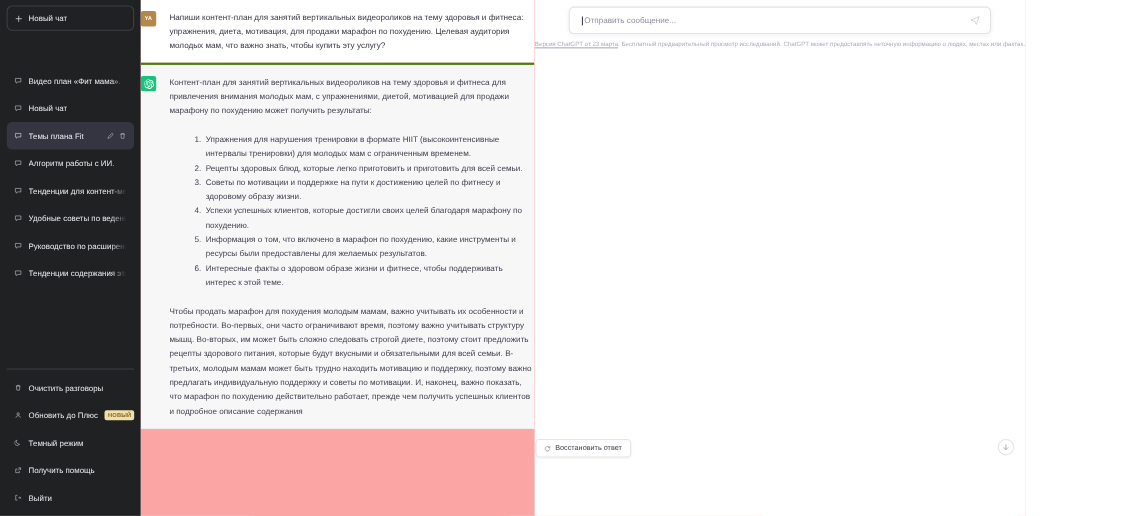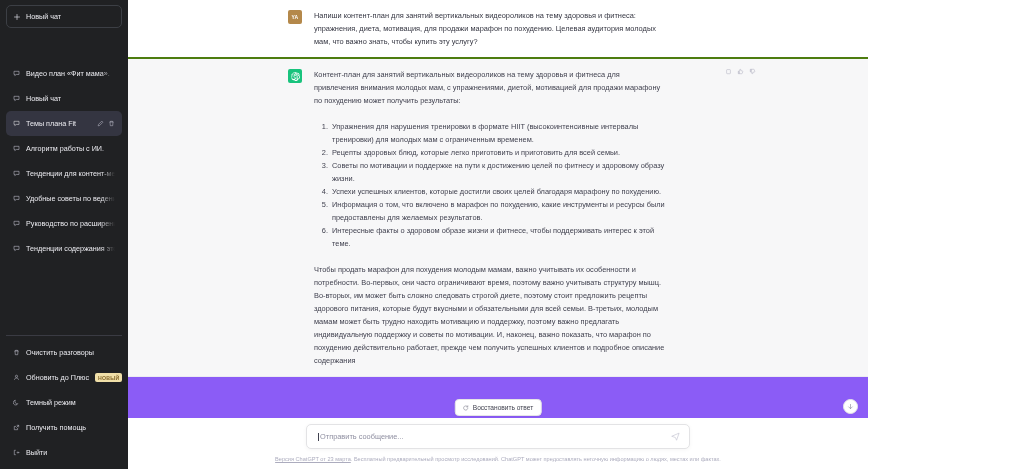--- a/index.html
+++ b/index.html
@@ -75,22 +75,22 @@
     font-size: 5.2px; font-weight: bold;
     padding: 1.5px 3px; border-radius: 2px;
     letter-spacing: .2px;
     text-transform: uppercase;
   }
 
   
   .main {
     flex: 1 1 auto; height: 469px;
     position: relative;
-    background: #8b5cf6;
-    display: flex; flex-direction: column;
+    background: #fca5a5;
+    display: flex; flex-direction: row;
   }
   .thread { flex: 1 1 auto; overflow: hidden; position: relative; }
   .msg-row { width: 100%; display: flex; justify-content: center; }
   .msg-row.user { background: #ffffff; }
   .msg-row.assistant { background: #f7f7f8; border-top: 2px solid #4d7c0f; border-bottom: 1px solid #ececf1; }
   .msg-inner {
     width: 420px;
     display: flex;
     gap: 12px;
     padding: 9px 0 9px 0;
@@ -110,21 +110,21 @@
     font-size: 7.4px;
     line-height: 13px;
     color: #40414f;
     flex: 1 1 auto;
     max-width: 352px;
   }
   .content.user-text { color: #343541; }
   .content p { margin-bottom: 13px; }
   .content p:last-child { margin-bottom: 0; }
   ol { margin: 0 0 13px 0; padding-left: 16px; }
-  ol li { margin-bottom: 0px; padding-left: 2px; }
+  ol li { margin-bottom: 0px; padding-left: 2px; margin-left: 15px; }
   .msg-actions {
     position: absolute; right: -48px; top: 9px;
     display: flex; gap: 5px; align-items: center;
     color: #acacbe;
   }
 
   
   .regen {
     position: absolute;
     left: 50%; transform: translateX(-50%);

